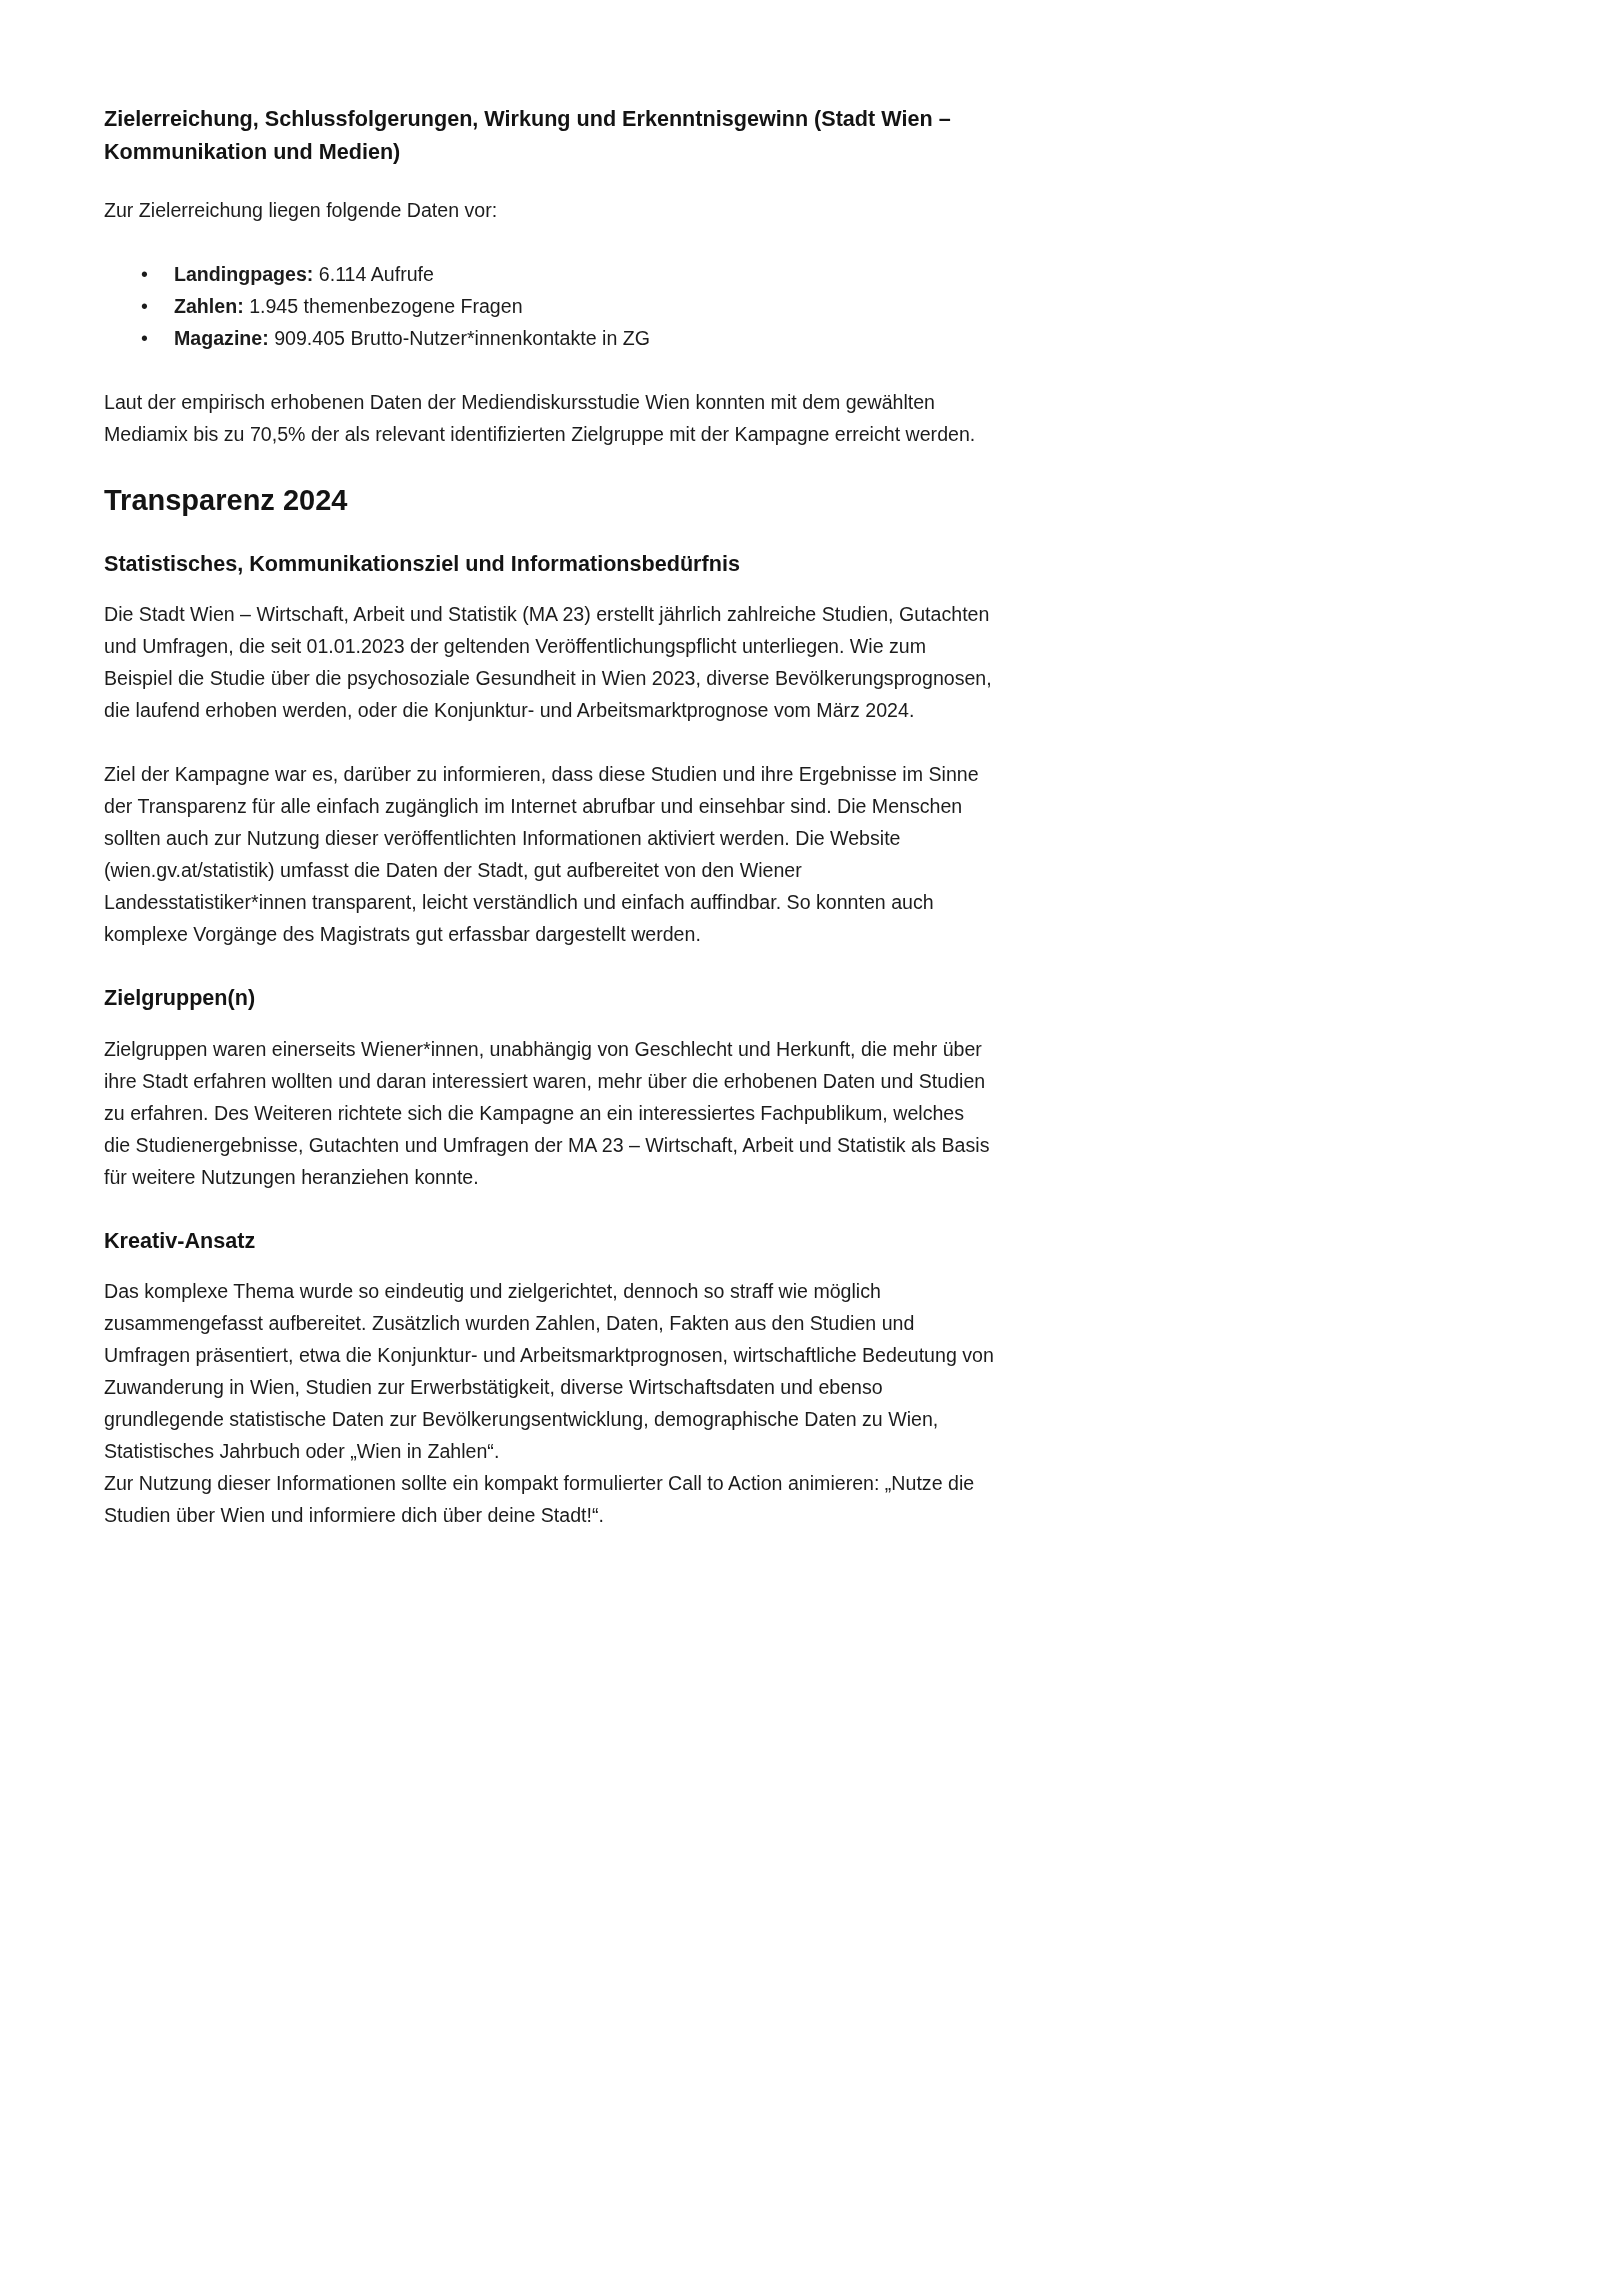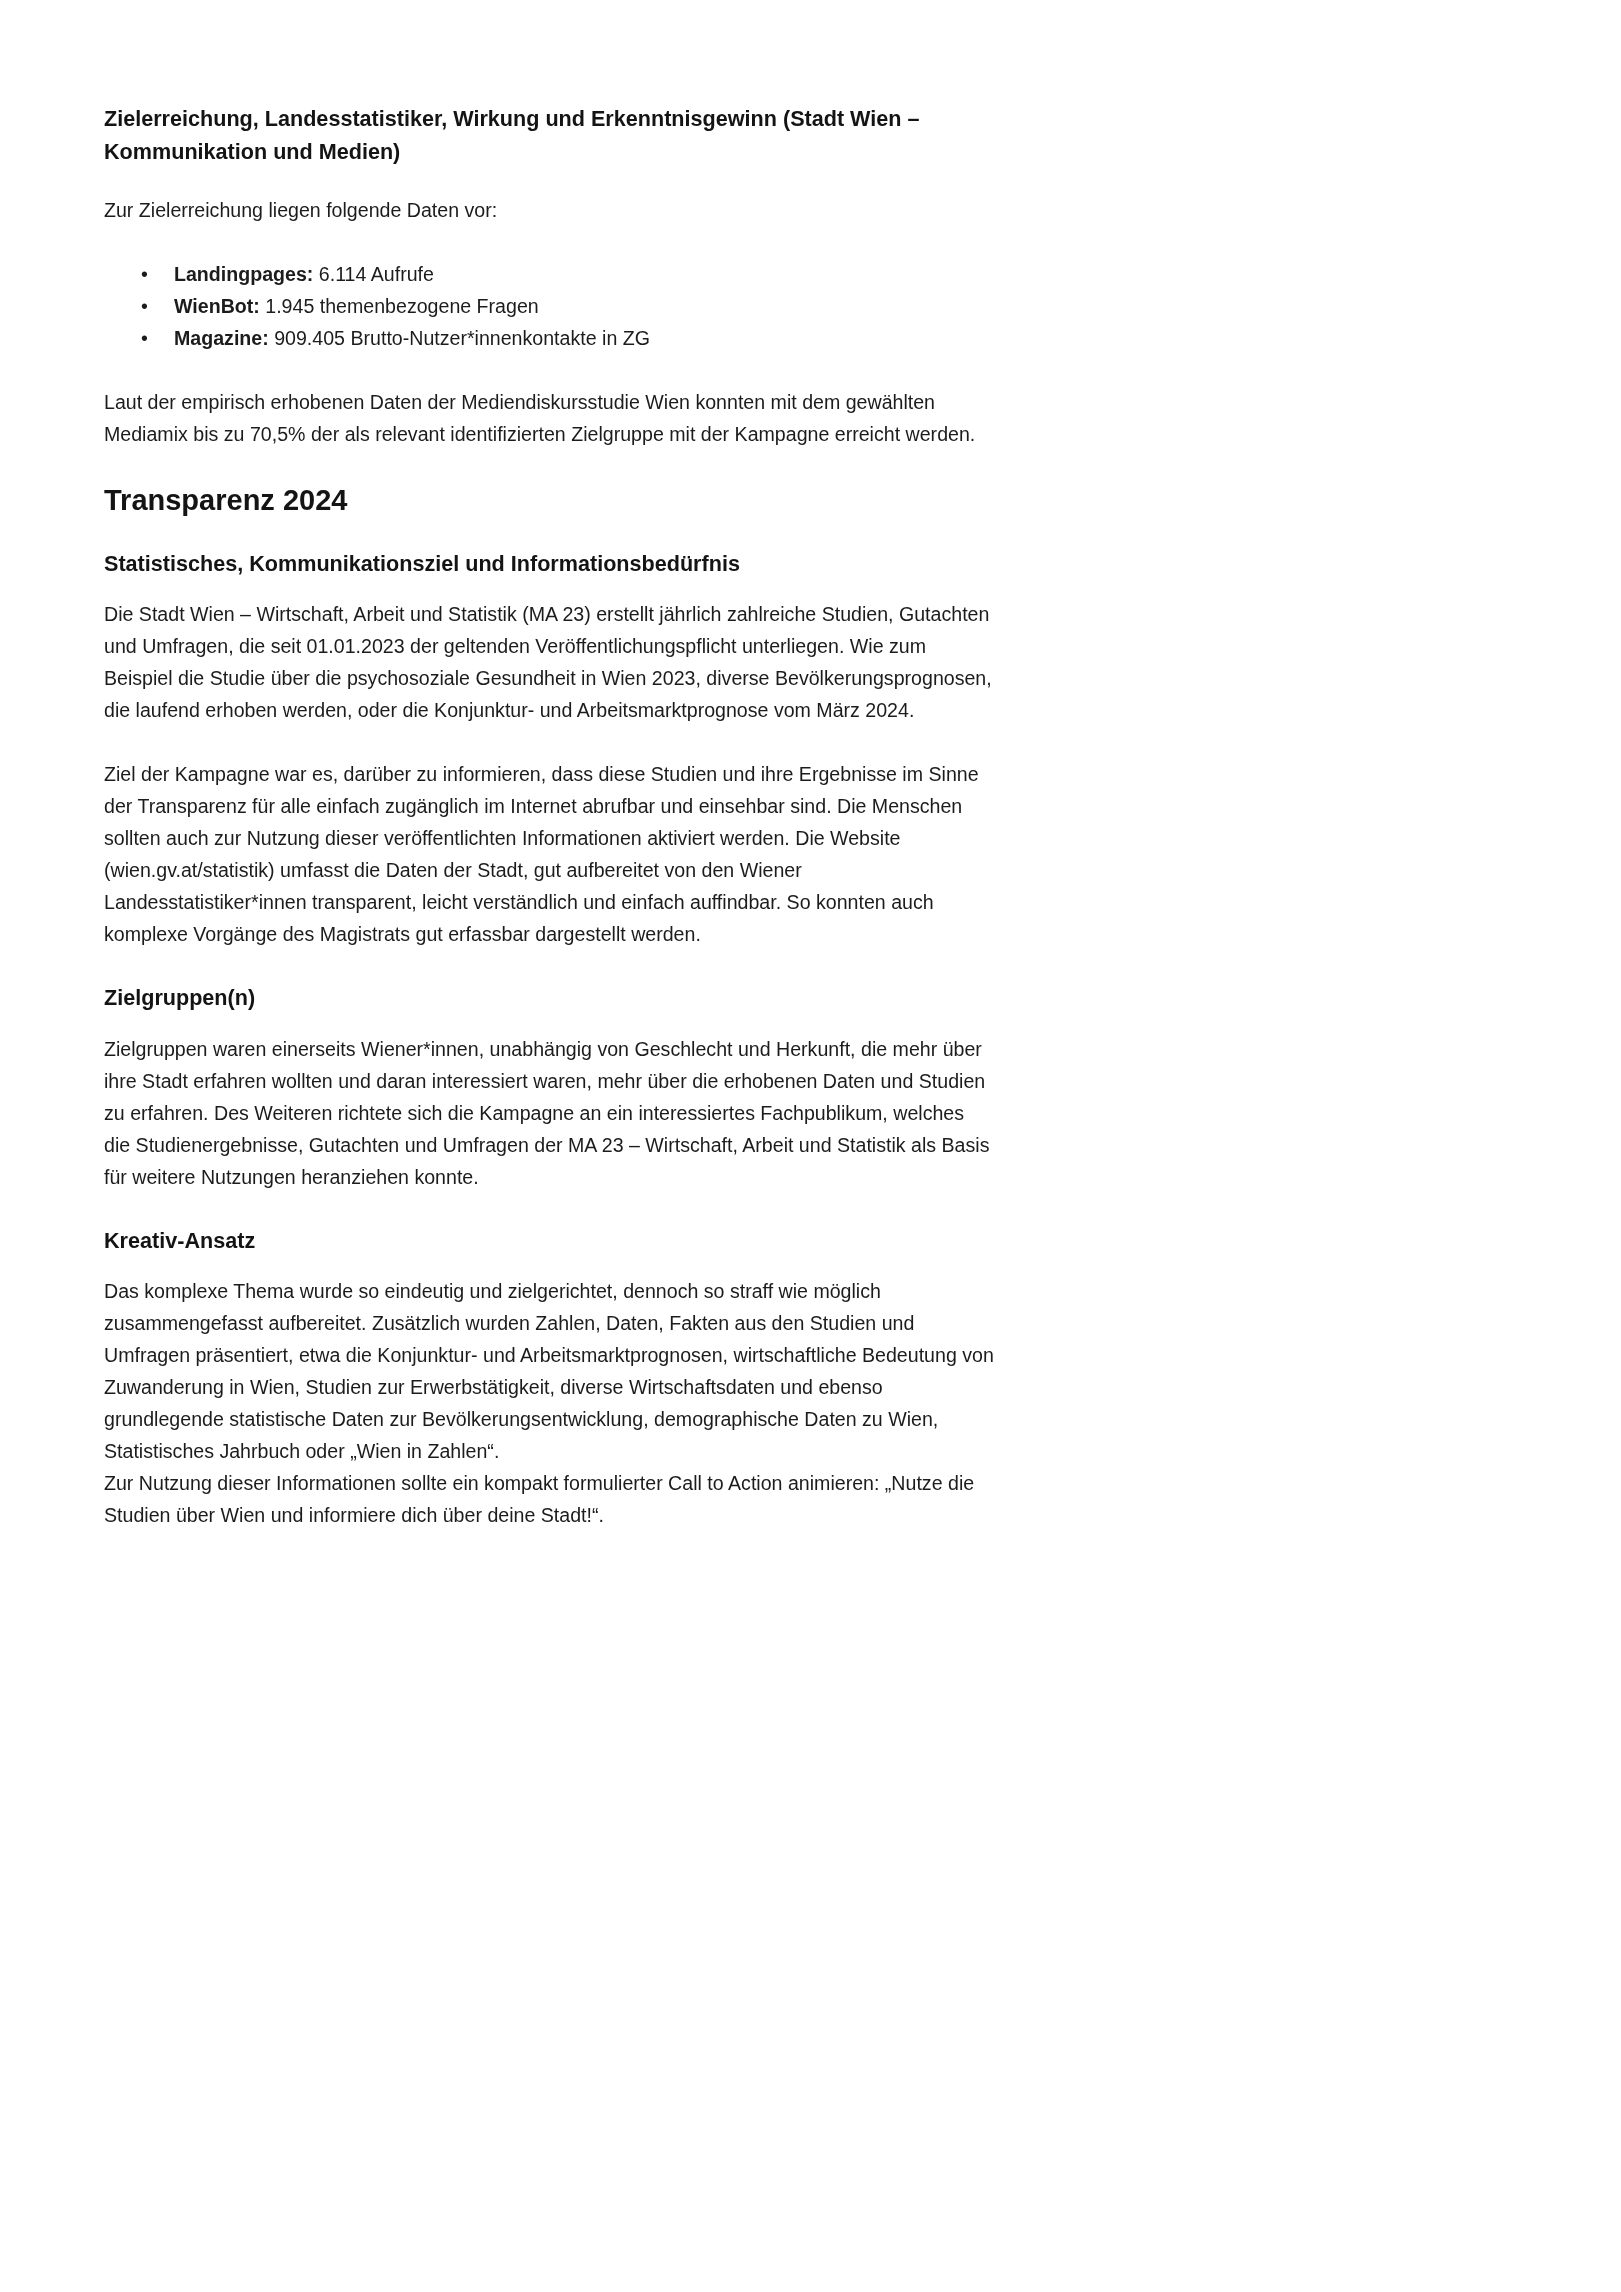--- a/index.html
+++ b/index.html
@@ -71,31 +71,31 @@
   .bold-label {
     font-weight: 700;
   }
 </style>
 </head>
 <body>
 
 <div class="page">
   <div class="content">
 
-    <h2 class="h-section">Zielerreichung, Landesstatistiker, Wirkung und Erkenntnisgewinn (Stadt Wien – Kommunikation und Medien)</h2>
+    <h2 class="h-section">Zielerreichung, Schlussfolgerungen, Wirkung und Erkenntnisgewinn (Stadt Wien – Kommunikation und Medien)</h2>
 
     <p class="para">Zur Zielerreichung liegen folgende Daten vor:</p>
 
     <ul class="bullets">
       <li>
         <span class="bold-label">Landingpages:</span>
         <span>6.114 Aufrufe</span>
       </li>
       <li>
-        <span class="bold-label">WienBot:</span>
+        <span class="bold-label">Zahlen:</span>
         <span>1.945 themenbezogene Fragen</span>
       </li>
       <li>
         <span class="bold-label">Magazine:</span>
         <span>909.405 Brutto-Nutzer*innenkontakte in ZG</span>
       </li>
     </ul>
 
     <p class="para">Laut der empirisch erhobenen Daten der Mediendiskursstudie Wien konnten mit dem gewählten Mediamix bis zu 70,5% der als relevant identifizierten Zielgruppe mit der Kampagne erreicht werden.</p>
 

